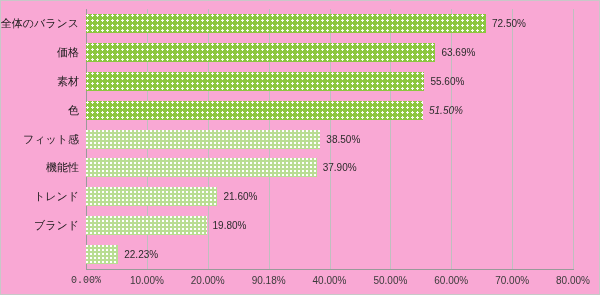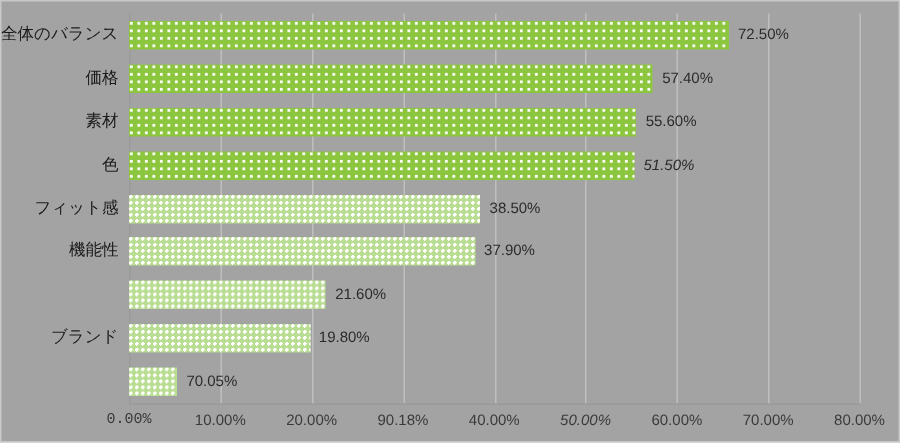--- a/index.html
+++ b/index.html
@@ -9,21 +9,21 @@
   }
   body {
     font-family: "Liberation Sans", "DejaVu Sans", sans-serif;
   }
   #chart-frame {
     position: relative;
     width: 600px;
     height: 295px;
     box-sizing: border-box;
     border: 1px solid #c8c8c8;
-    background: #a3a3a3;
+    background: #f9a8d4;
     overflow: hidden;
   }
 
   
   #plot {
     position: absolute;
     left: 85px;
     top: 8px;
     width: 487px;
     height: 260px;
@@ -130,21 +130,21 @@
     <div id="rows">
         <div class="row" style="top: 0px;">
           <div class="cat-label">全体のバランス</div>
           <div class="bar tone-dark" style="width: 400px;">
             <div class="value-label">72.50%</div>
           </div>
         </div>
         <div class="row" style="top: 28.8889px;">
           <div class="cat-label">価格</div>
           <div class="bar tone-dark" style="width: 349.423px;">
-            <div class="value-label">57.40%</div>
+            <div class="value-label">63.69%</div>
           </div>
         </div>
         <div class="row" style="top: 57.7778px;">
           <div class="cat-label">素材</div>
           <div class="bar tone-dark" style="width: 338.465px; padding-left: 20px;">
             <div class="value-label">55.60%</div>
           </div>
         </div>
         <div class="row" style="top: 86.6667px;">
           <div class="cat-label">色</div>
@@ -158,44 +158,45 @@
             <div class="value-label">38.50%</div>
           </div>
         </div>
         <div class="row" style="top: 144.444px;">
           <div class="cat-label">機能性</div>
           <div class="bar tone-light" style="width: 230.716px;">
             <div class="value-label">37.90%</div>
           </div>
         </div>
         <div class="row" style="top: 173.333px;">
+          <div class="cat-label">トレンド</div>
           <div class="bar tone-light" style="width: 131.49px;">
             <div class="value-label">21.60%</div>
           </div>
         </div>
         <div class="row" style="top: 202.222px;">
           <div class="cat-label">ブランド</div>
           <div class="bar tone-light" style="width: 120.532px;">
             <div class="value-label">19.80%</div>
           </div>
         </div>
         <div class="row" style="top: 231.111px;">
           <div class="bar tone-light" style="width: 32.2638px;">
-            <div class="value-label">70.05%</div>
+            <div class="value-label">22.23%</div>
           </div>
         </div>
       </div>
   </div>
 
   <div class="axis-bottom"></div>
   <div id="ticks">
       <div class="tick-label" style="left: 85px; font-family: Liberation Mono, monospace;">0.00%</div>
       <div class="tick-label" style="left: 145.875px;">10.00%</div>
       <div class="tick-label" style="left: 206.75px;">20.00%</div>
       <div class="tick-label" style="left: 267.625px;">90.18%</div>
       <div class="tick-label" style="left: 328.5px;">40.00%</div>
-      <div class="tick-label" style="left: 389.375px; font-style: italic;">50.00%</div>
+      <div class="tick-label" style="left: 389.375px;">50.00%</div>
       <div class="tick-label" style="left: 450.25px;">60.00%</div>
       <div class="tick-label" style="left: 511.125px;">70.00%</div>
       <div class="tick-label" style="left: 572px;">80.00%</div>
     </div>
 
 </div>
 
 </body></html>

